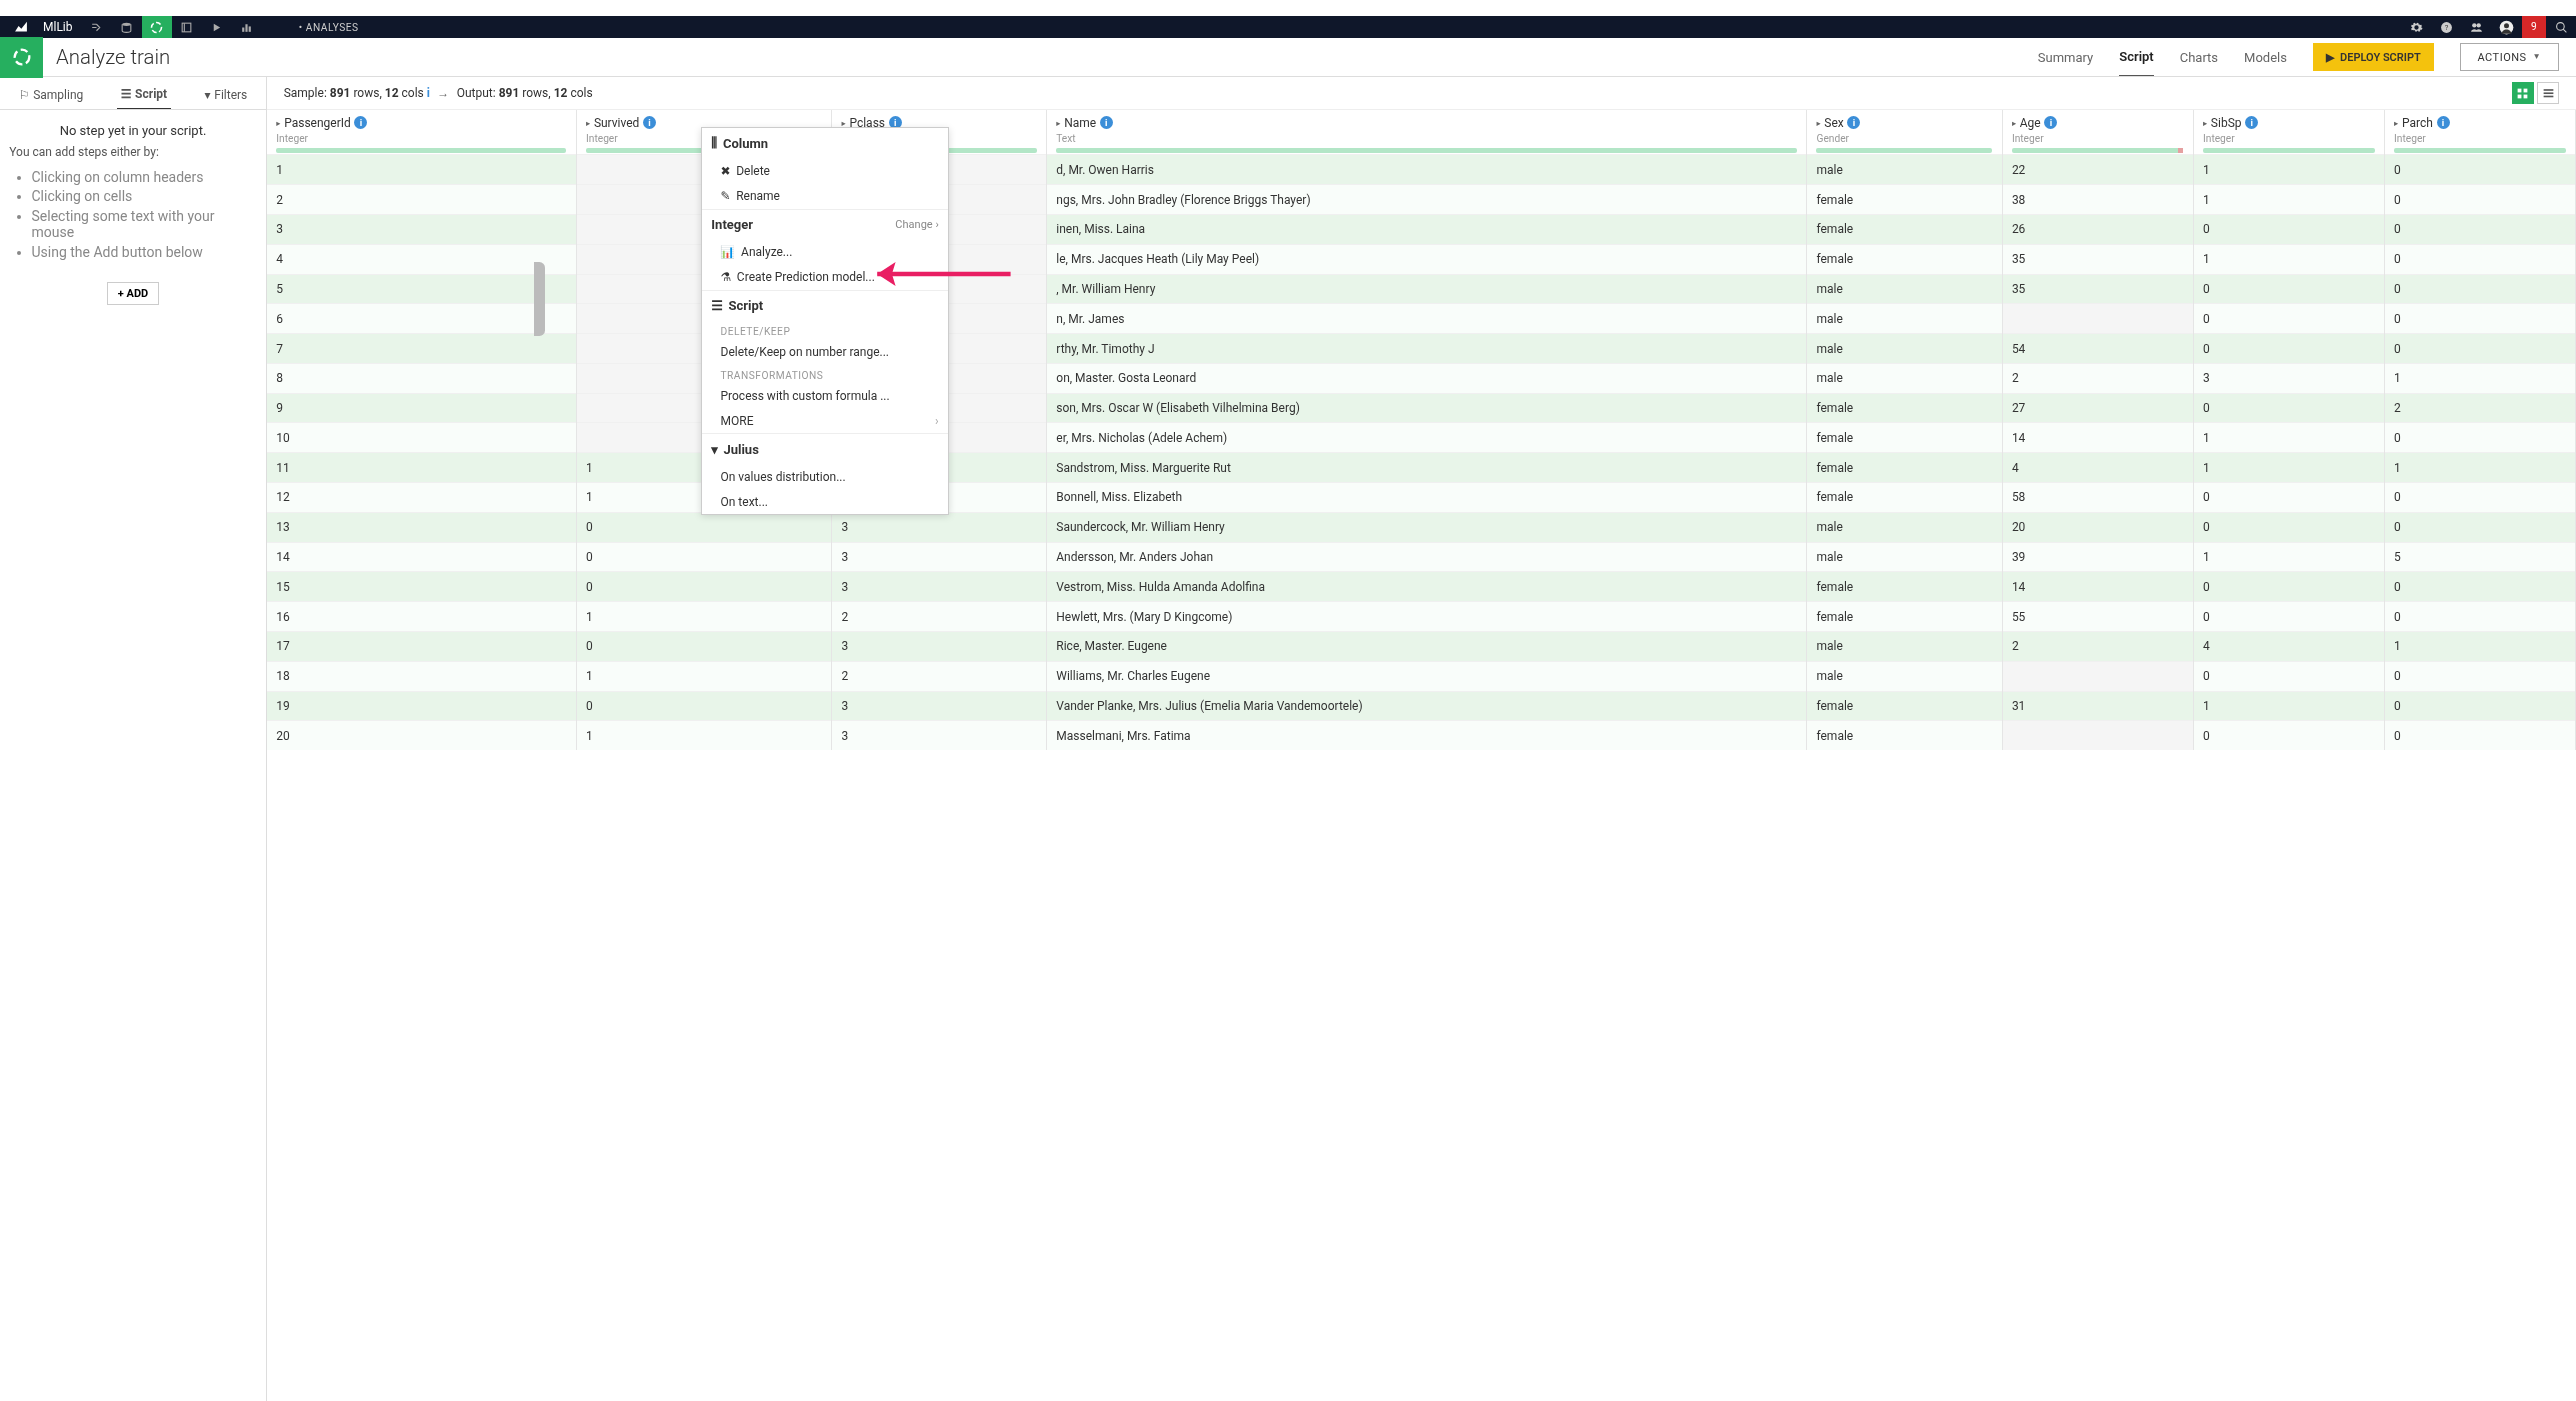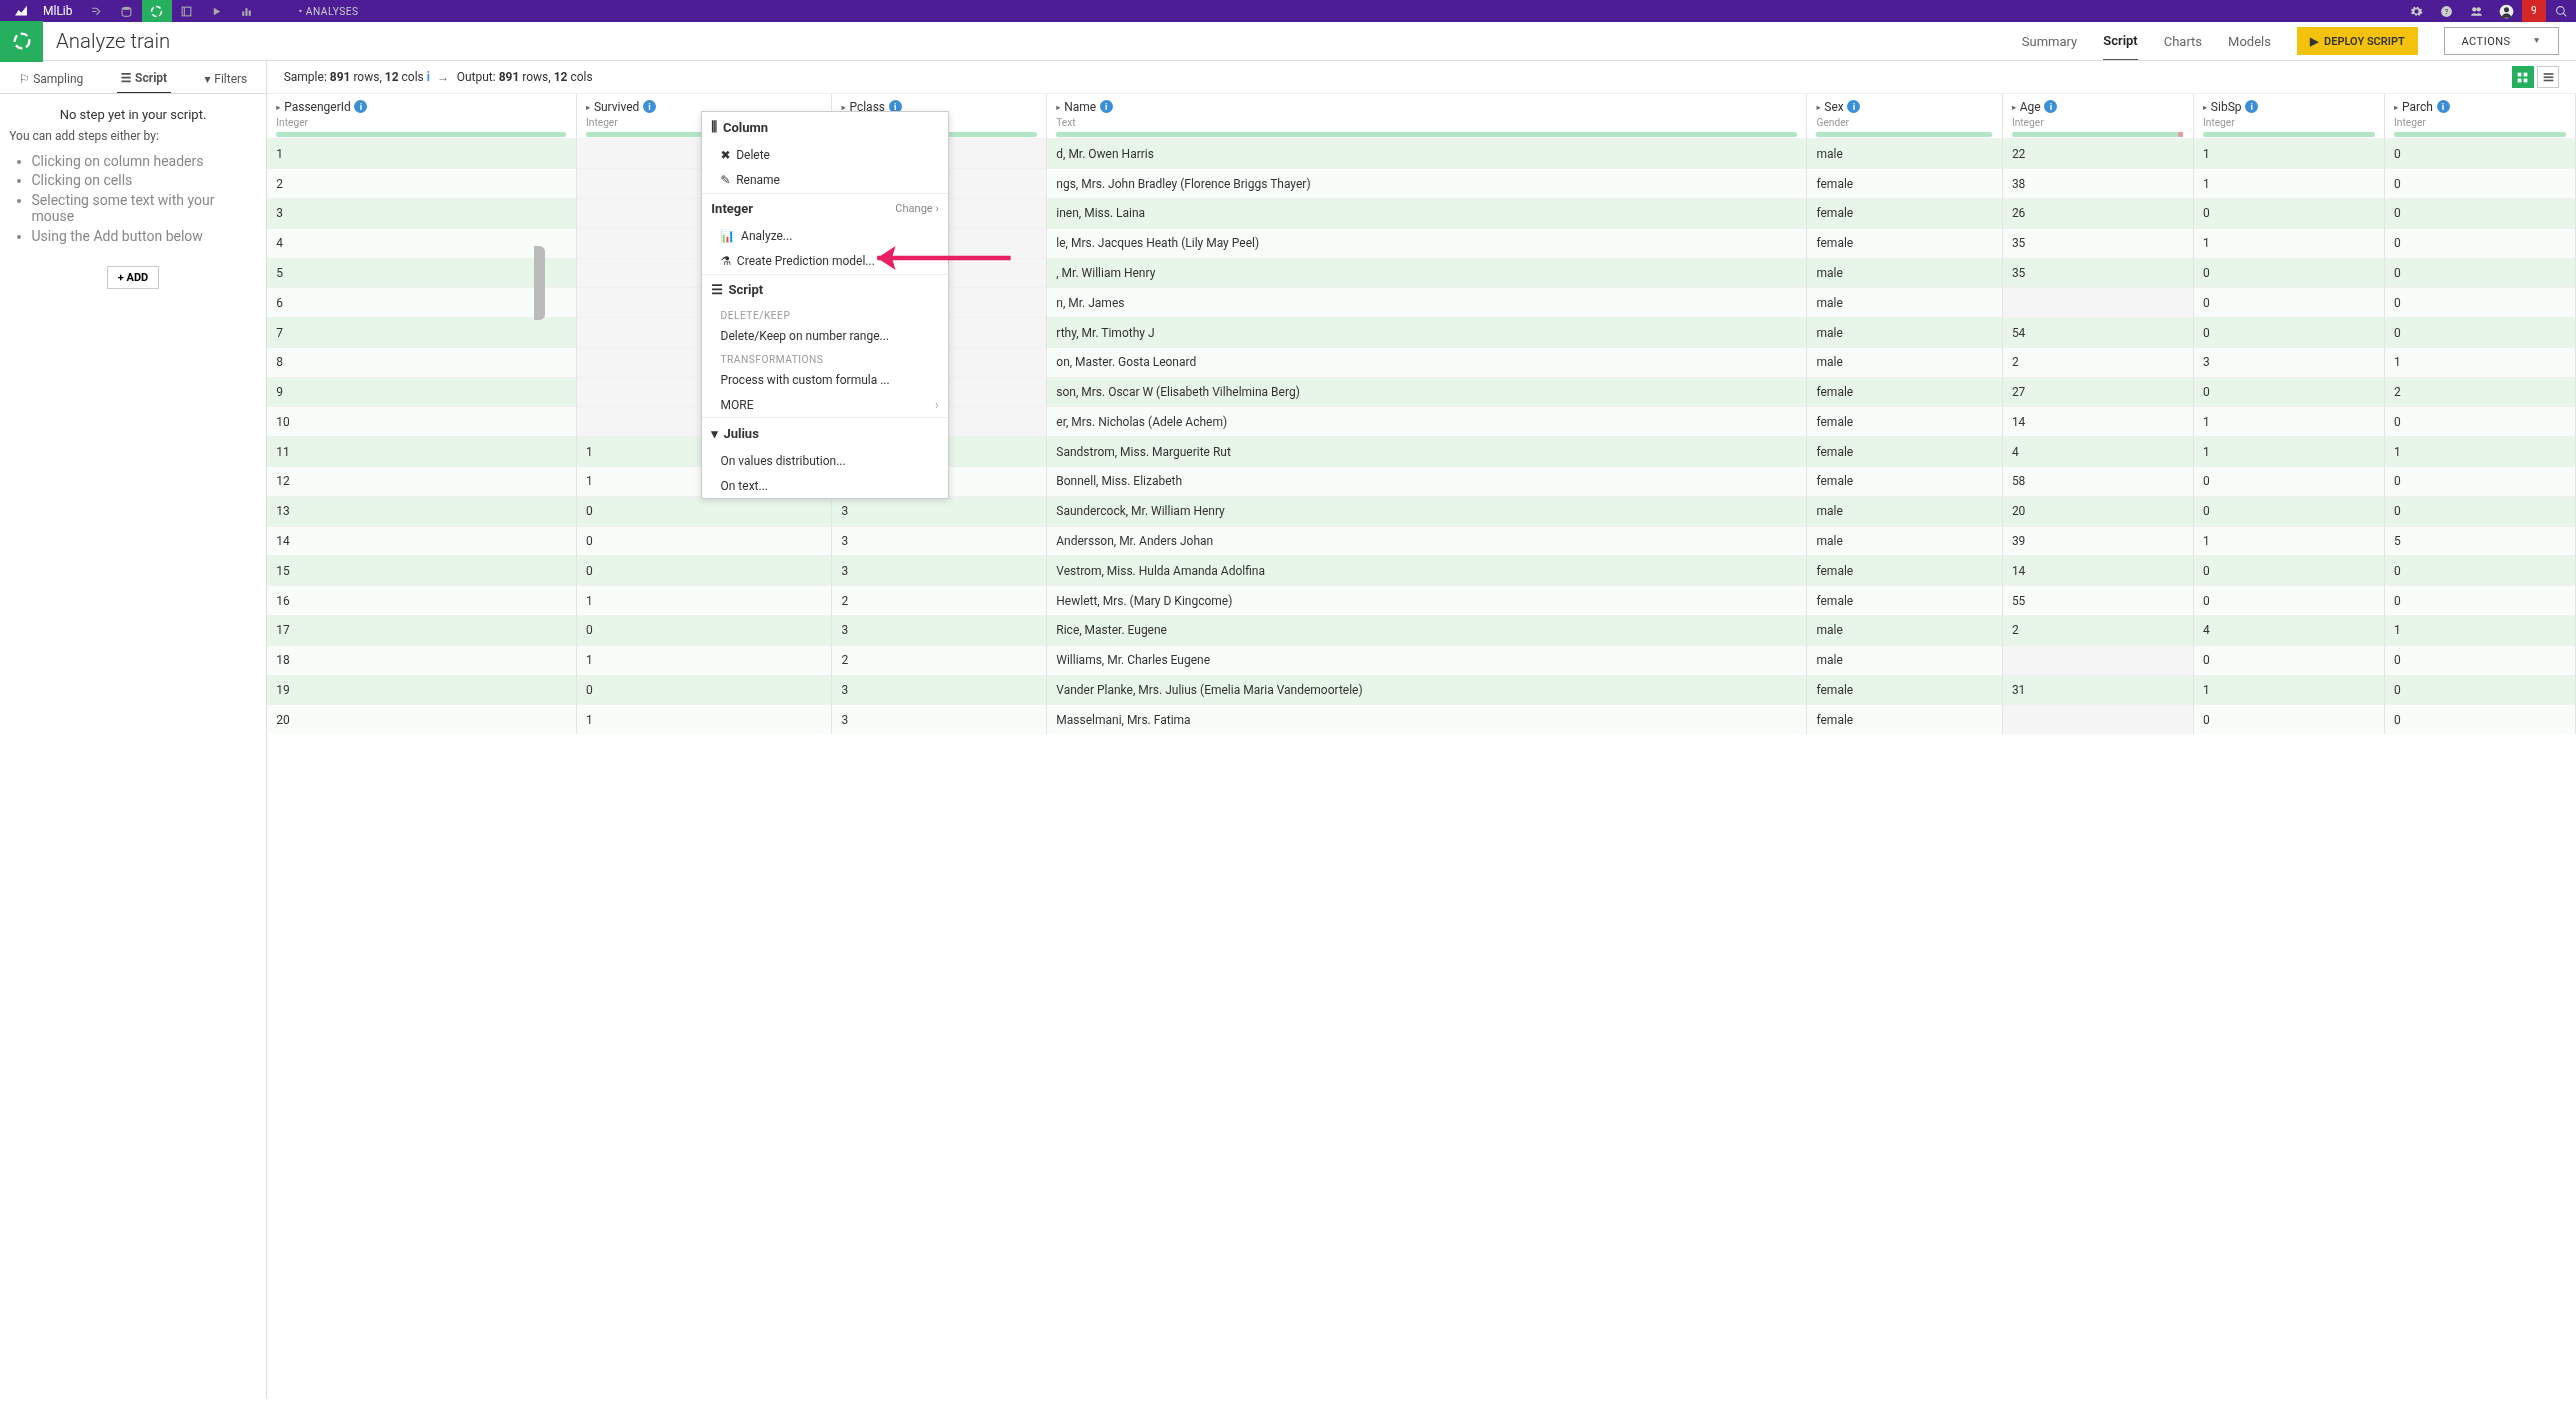--- a/index.html
+++ b/index.html
@@ -1,36 +1,36 @@
 <!DOCTYPE html>
 <html style="font-size:15px"><head>
 <meta charset="utf-8">
 <style>
 * { margin:0; padding:0; box-sizing:border-box; font-family:-apple-system,BlinkMacSystemFont,"Segoe UI",Roboto,Arial,sans-serif; }
 body { background:#fff; font-size:13px; color:#333; }
 
 
-.topbar { height:22px; background:#4c1d95; display:flex; align-items:center; color:#eee; font-size:12px; }
+.topbar { height:22px; background:#0f172a; display:flex; align-items:center; color:#eee; font-size:12px;margin-top:16px; }
 .topbar .logo-bird { width:43px; display:flex; justify-content:center; }
 .topbar .brand { padding:0 9.3px 0 0; font-size:12px; color:#fff; }
 .topbar .topicon { width:30px; height:22px; display:flex; align-items:center; justify-content:center; color:#aaa; }
 .topbar .topicon.active { background:#26af5f; color:#fff; }
 .topbar .bullet-label { margin-left:37px; font-size:10.2px; color:#ccc; letter-spacing:0.5px; }
 .topbar .spacer { flex:1; }
 .topbar .notif { background:#d62728; color:#fff; padding:0 9.3px; font-size:10.2px; height:22px; line-height:22px; }
 
 
 .header { height:39px; display:flex; align-items:center; border-bottom:0.9px solid #ddd; }
 .header .badge-green { width:43px; height:41px; background:#26af5f; display:flex; align-items:center; justify-content:center; }
 .header .page-title { font-size:20.4px; font-weight:300; margin-left:13px; color:#333; }
 .header .tabs { margin-left:auto; display:flex; align-items:center; gap:26px; padding-right:17px; }
 .header .tab { color:#666; font-size:13px; cursor:pointer; padding:11px 0; }
 .header .tab.active { color:#222; font-weight:600; border-bottom:1.9px solid #555; }
 .header .deploy-btn { background:#f4c20d; color:#333; font-weight:600; font-size:11px; padding:7.4px 13px; cursor:pointer; display:flex; align-items:center; gap:5.6px; }
-.header .actions-btn { border:0.9px solid #aaa; padding:6.5px 16.7px; font-size:11px; letter-spacing:0.5px; cursor:pointer; display:flex; align-items:flex-start; gap:22px; }
+.header .actions-btn { border:0.9px solid #aaa; padding:6.5px 16.7px; font-size:11px; letter-spacing:0.5px; cursor:pointer; display:flex; align-items:flex-start; gap:6px; }
 
 
 .body { display:flex; height:calc(100vh - 63px); }
 .sidebar { width:267px; border-right:0.9px solid #ddd; display:flex; flex-direction:column; }
 .sidetabs { display:flex; justify-content:space-around; border-bottom:0.9px solid #ddd; height:33px; align-items:flex-end; }
 .sidetab { padding:7.4px 3.7px; font-size:12px; color:#555; display:flex; align-items:center; gap:3.7px; }
 .sidetab.active { font-weight:700; border-bottom:1.9px solid #333; }
 .sidemsg { padding:13px 9.3px 3.7px; text-align:center; font-weight:400; font-size:13px; }
 .sidesub { padding:3.7px 9.3px; font-size:12px; color:#555; }
 .sidebar ul { list-style:disc; padding:3.7px 9.3px 3.7px 31.5px; color:#888; font-size:14px; }

